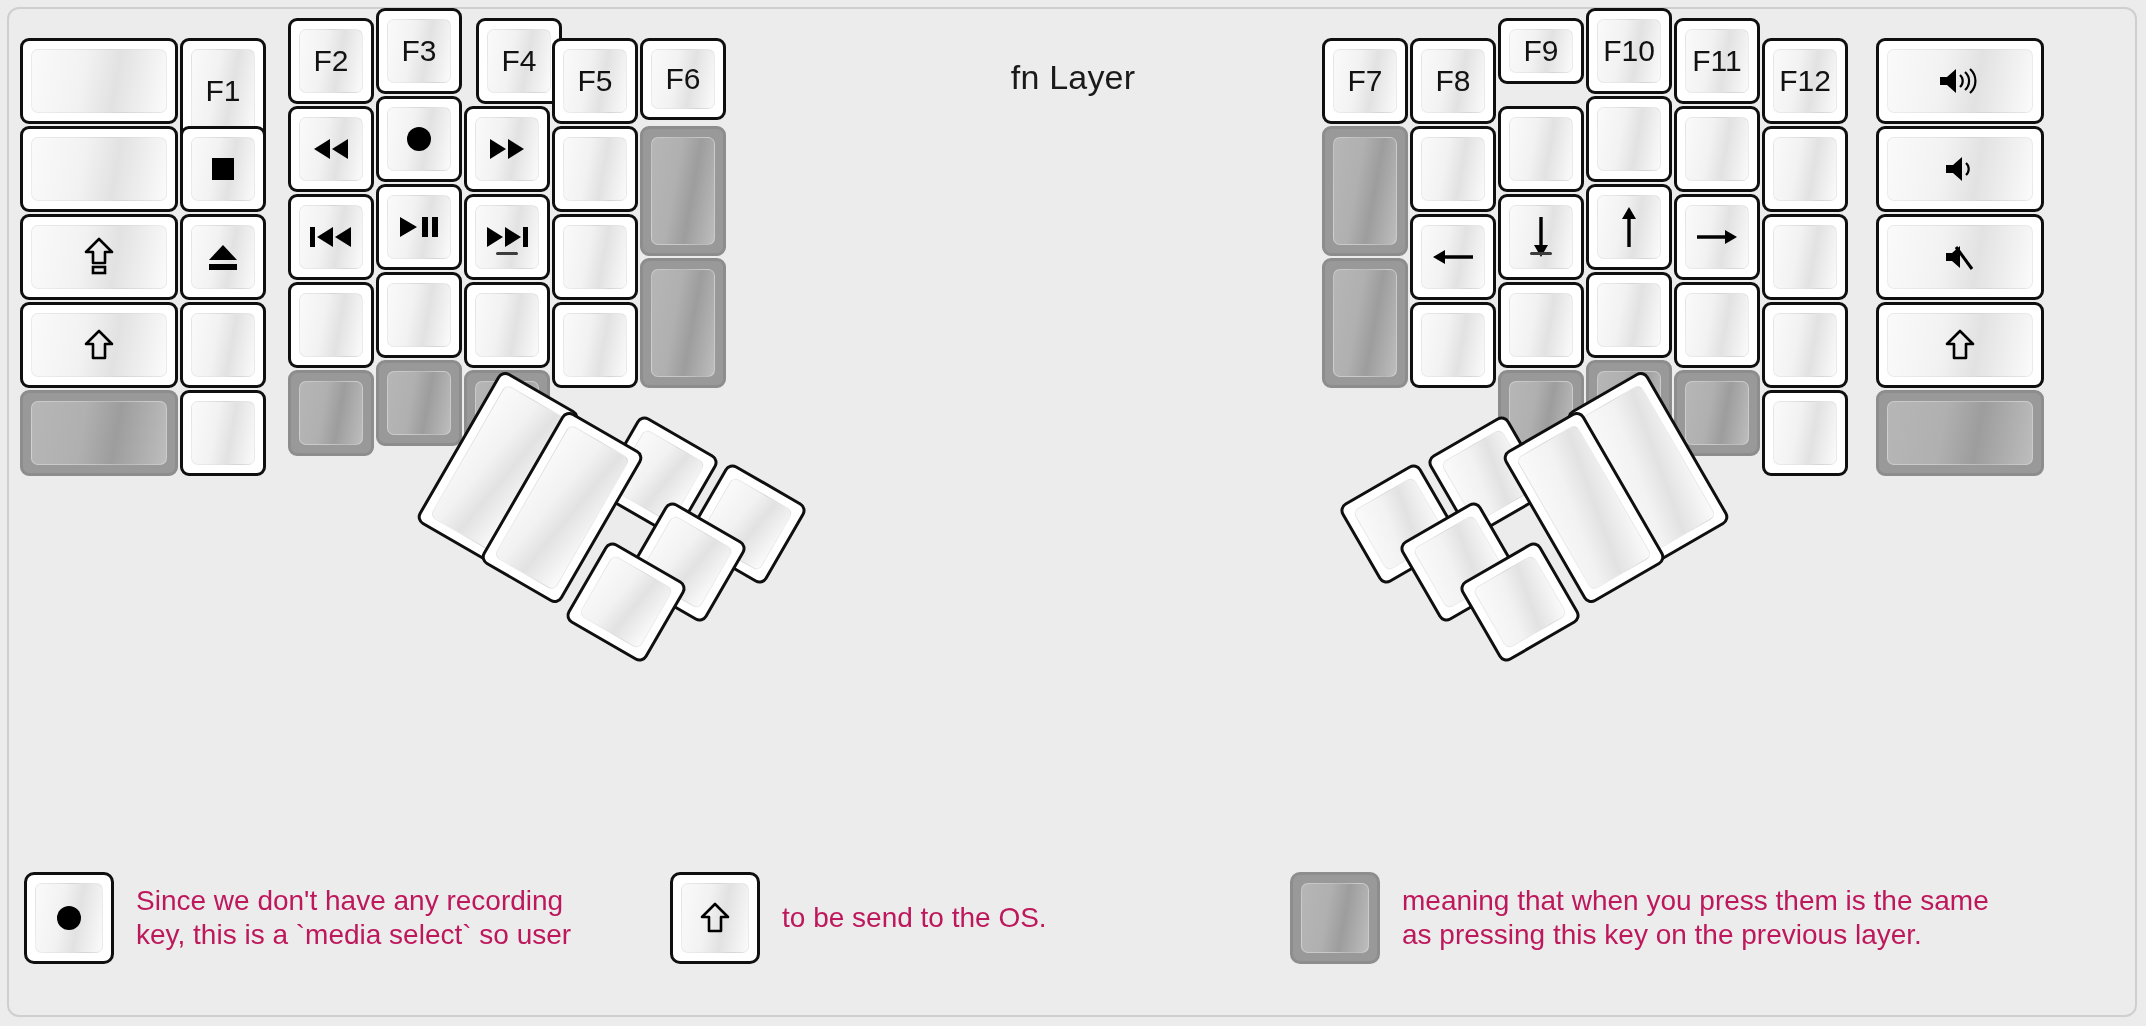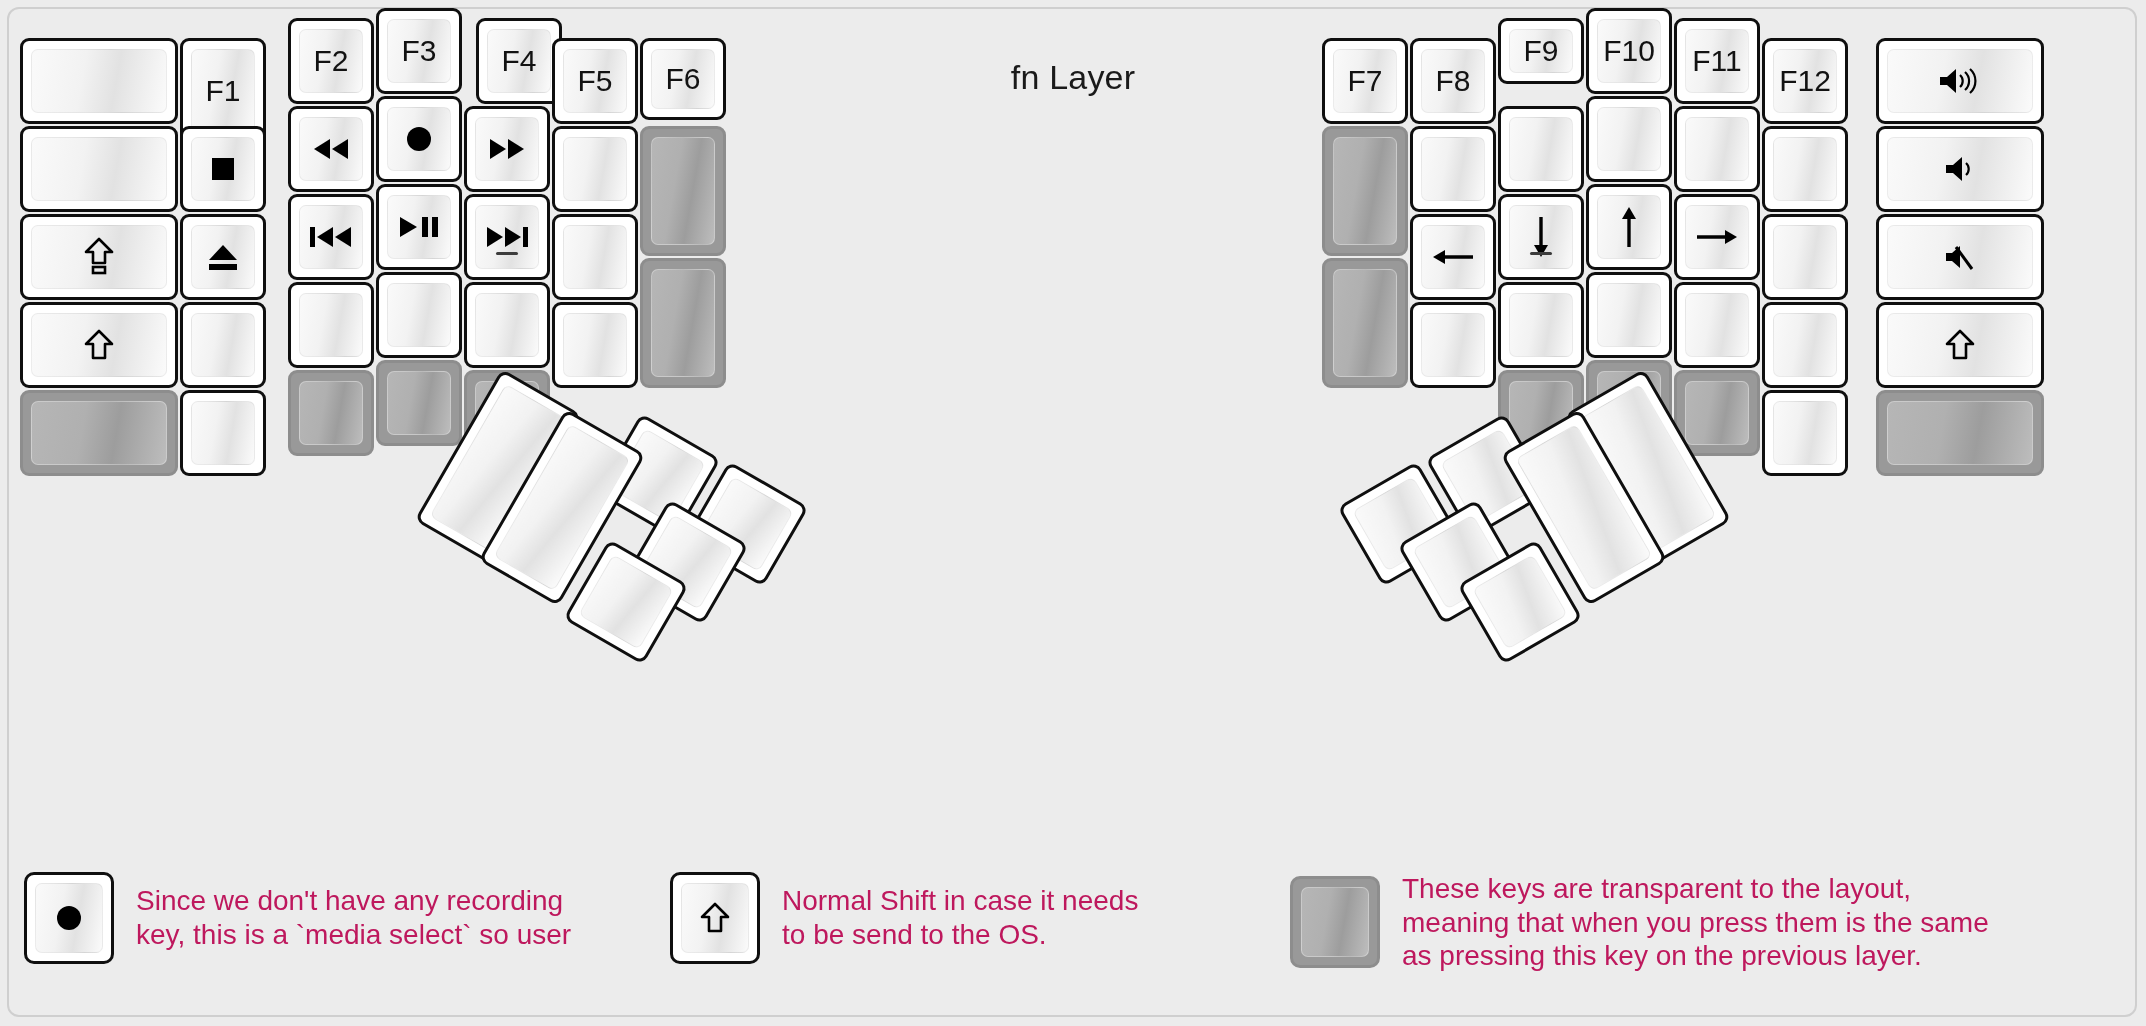--- a/index.html
+++ b/index.html
@@ -494,28 +494,26 @@
         <div class="lgkey">
           <div class="cap">
             <span class="gly">
               <svg width="30" height="34" viewBox="0 0 30 34">
                 <polygon points="15,3 28,16 21,16 21,30 9,30 9,16 2,16" fill="none" stroke="#000" stroke-width="2.6" stroke-linejoin="round"></polygon>
               </svg>
             </span>
           </div>
         </div>
         <div class="lgtext">
-          <div>Normal Shift in case it needs</div>
           <div>to be send to the OS.</div>
         </div>
       </div>
       <div class="lgitem" style="left: 1290px; top: 0px;">
         <div class="lgkey trans">
           <div class="cap"></div>
         </div>
         <div class="lgtext">
-          <div>These keys are transparent to the layout,</div>
           <div>meaning that when you press them is the same</div>
           <div>as pressing this key on the previous layer.</div>
         </div>
       </div>
     </div>
 </div>
 
 </body></html>

